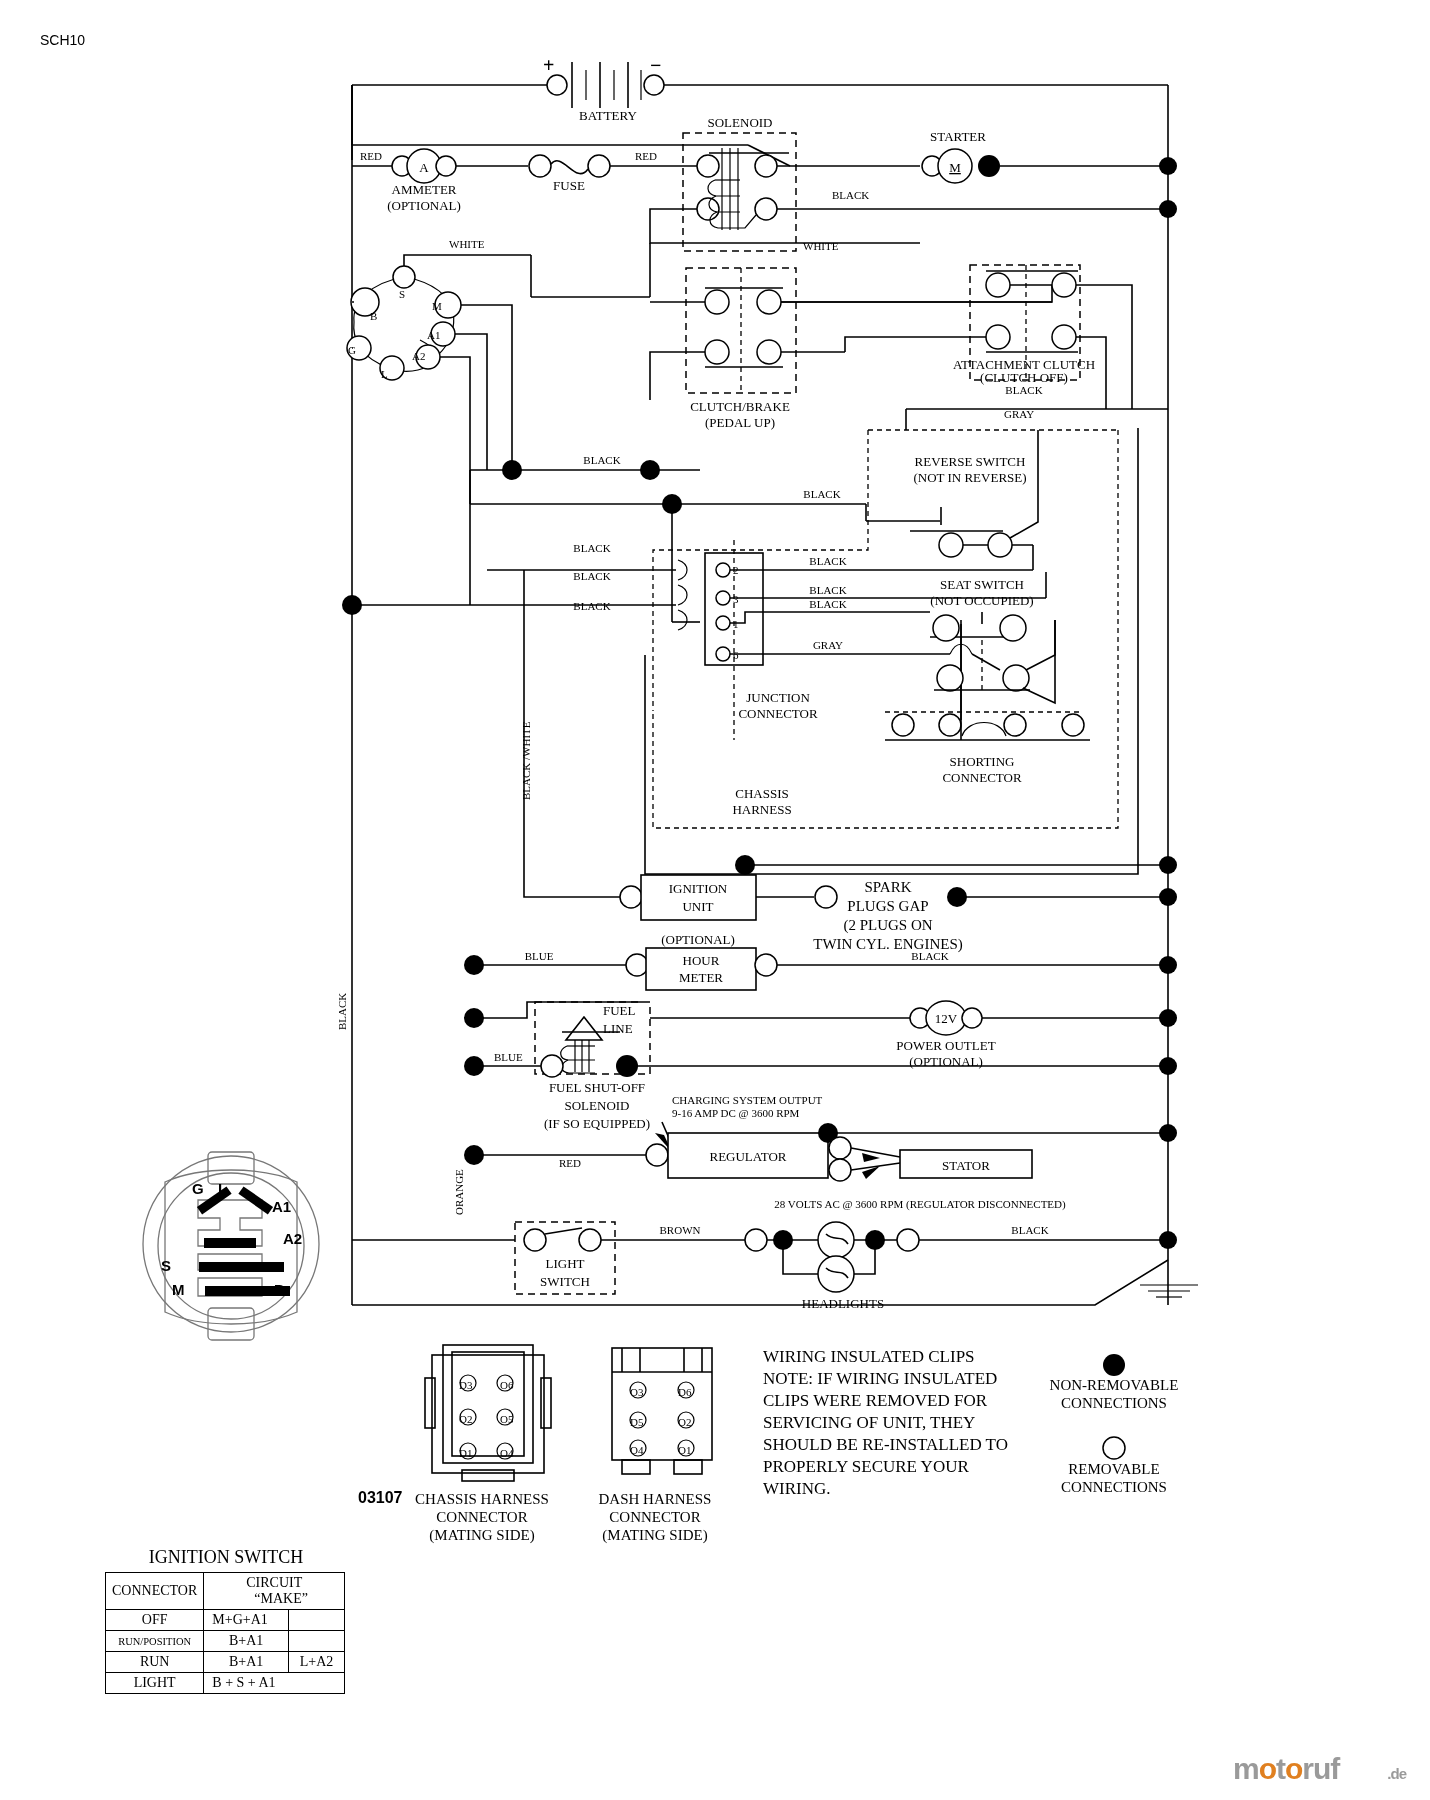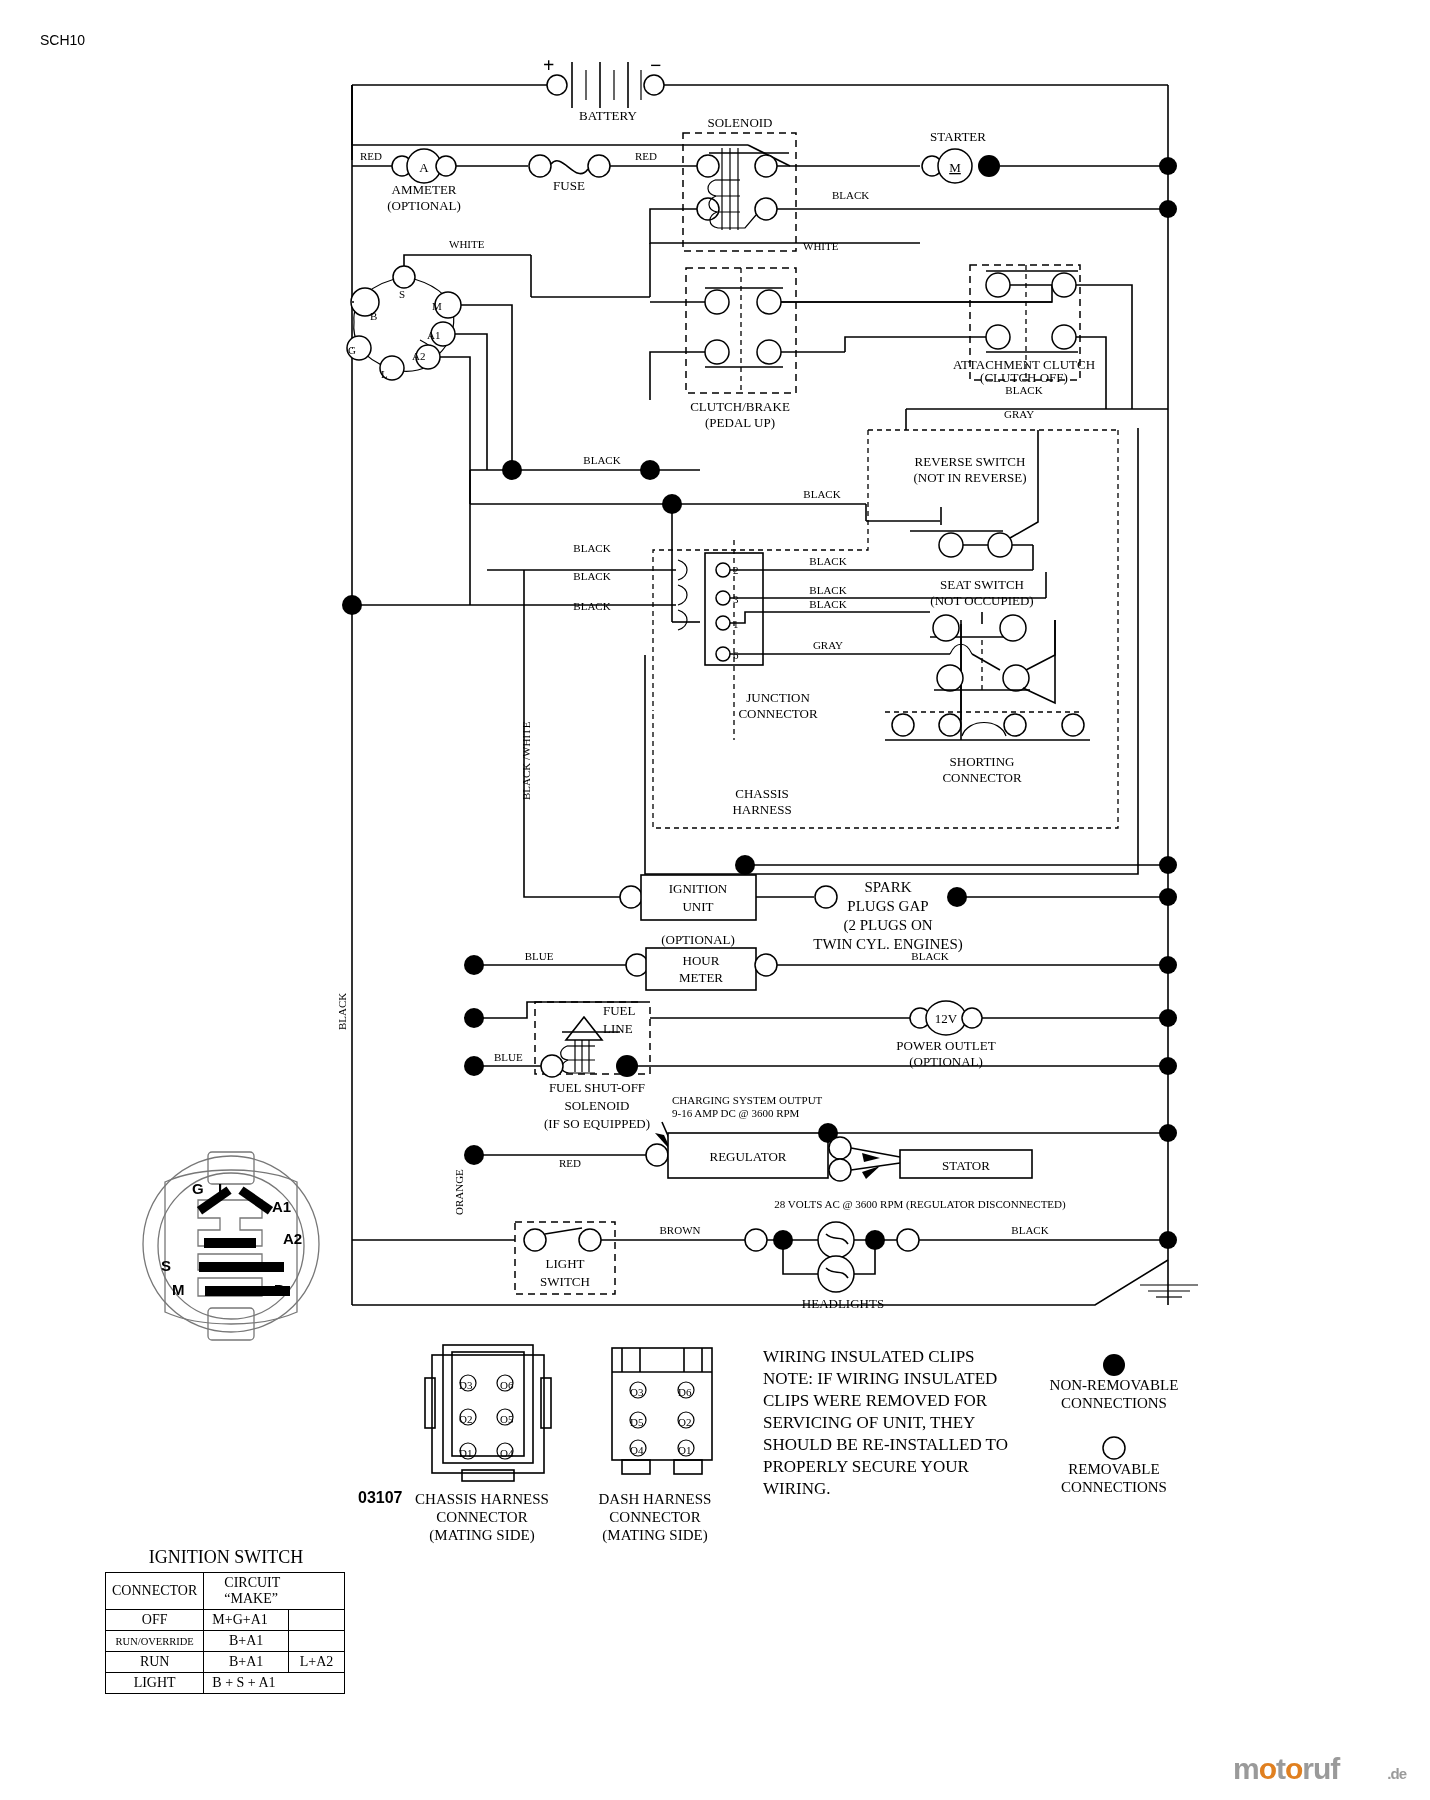--- a/index.html
+++ b/index.html
@@ -563,33 +563,33 @@
       <text class="lbl-big ctr" x="1114" y="1474">REMOVABLE</text>
       <text class="lbl-big ctr" x="1114" y="1492">CONNECTIONS</text>
     </g>
 
   </svg>
 
   <table class="igt" id="ign-table" style="left:105px;top:1572px;width:240px;">
     <tbody>
         <tr>
       <td>CONNECTOR</td>
-      <td colspan="2" style="text-align:left;padding-left:20px">
+      <td colspan="2" style="text-align:center;padding-left:20px">
         <span>CIRCUIT</span>
         &nbsp;&nbsp;&nbsp;
         <span>“MAKE”</span>
       </td>
     </tr>
     <tr>
       <td>OFF</td>
       <td class="lft">M+G+A1</td>
       <td></td>
     </tr>
     <tr>
-      <td class="narrow">RUN/OVERRIDE</td>
+      <td class="narrow">RUN/POSITION</td>
       <td>B+A1</td>
       <td></td>
     </tr>
     <tr>
       <td>RUN</td>
       <td>B+A1</td>
       <td>L+A2</td>
     </tr>
     <tr>
       <td>LIGHT</td>

